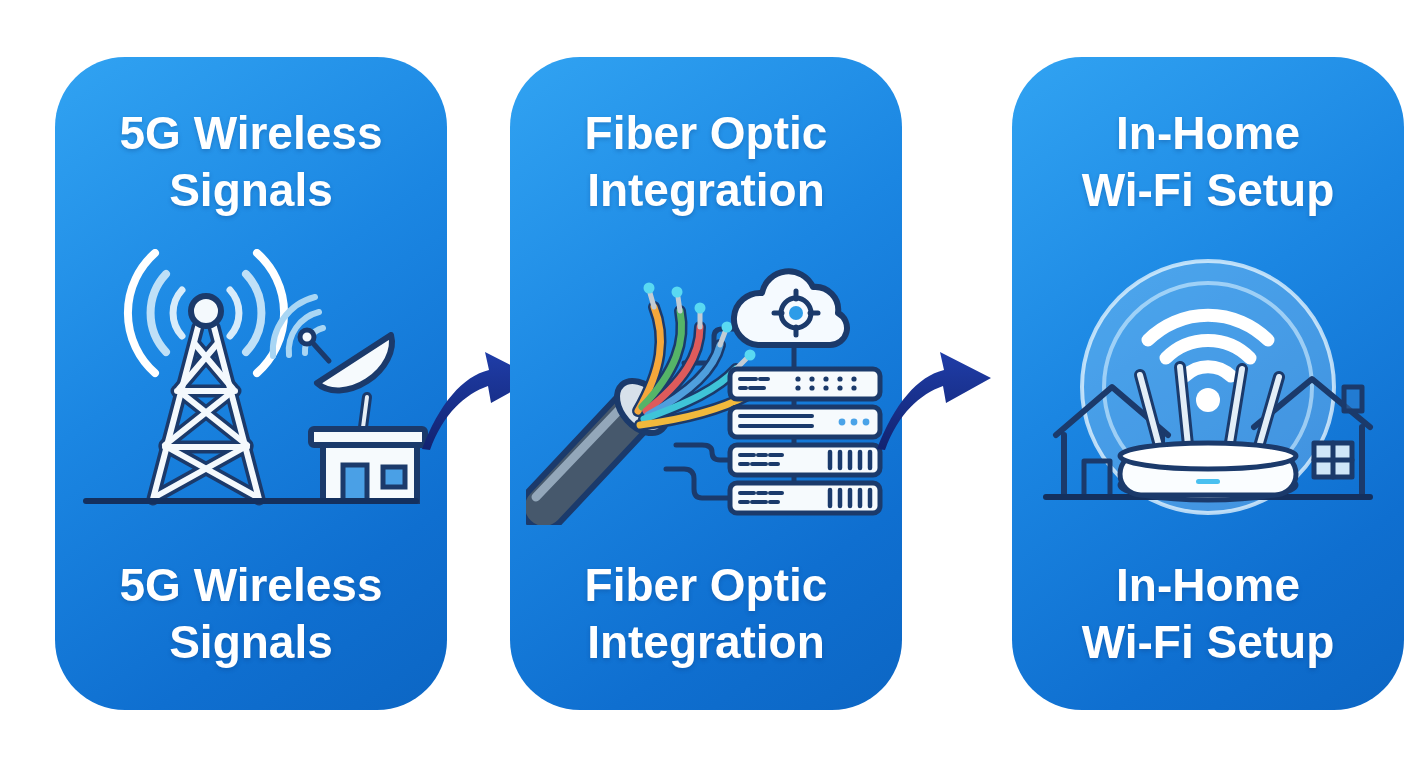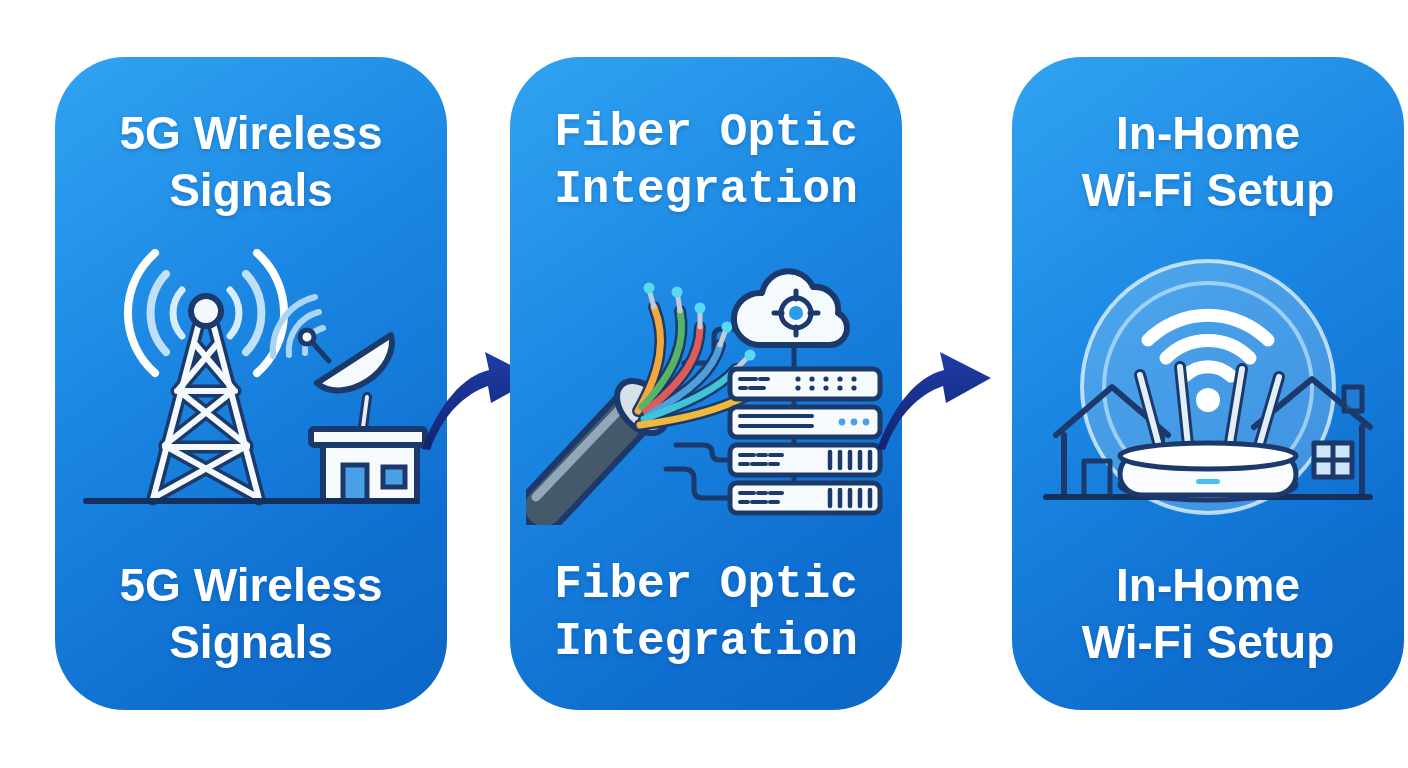--- a/index.html
+++ b/index.html
@@ -5,21 +5,21 @@
   html,body{margin:0;padding:0;background:#ffffff;}
   .canvas{
     position:relative;width:1408px;height:768px;background:#ffffff;overflow:hidden;
     font-family:"Liberation Sans",sans-serif;
   }
   .card{
     position:absolute;top:57px;width:392px;height:653px;border-radius:70px;
     background:linear-gradient(145deg,#31a3f2 0%,#1b86e2 42%,#0f6fd0 78%,#0c66c4 100%);
   }
   .card-1{left:55px;}
-  .card-2{left:510px;font-family:Liberation Mono, monospace;}
+  .card-2{left:510px;}
   .card-3{left:1012px;}
   .title{
     position:absolute;left:0;width:100%;text-align:center;color:#ffffff;
     font-weight:700;font-size:46px;line-height:57px;letter-spacing:0;
     text-shadow:0 2px 4px rgba(9,50,110,0.28);margin:0;
   }
   .title .line{display:block;}
   .title.top{top:48px;}
   .title.bottom{top:500px;}
   .icon-area{

